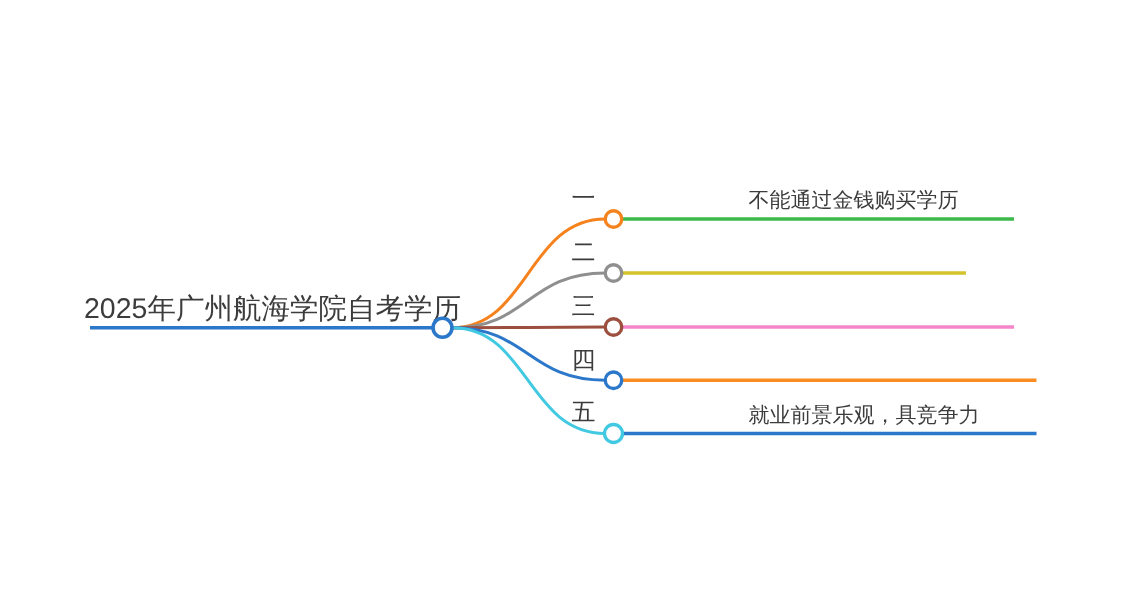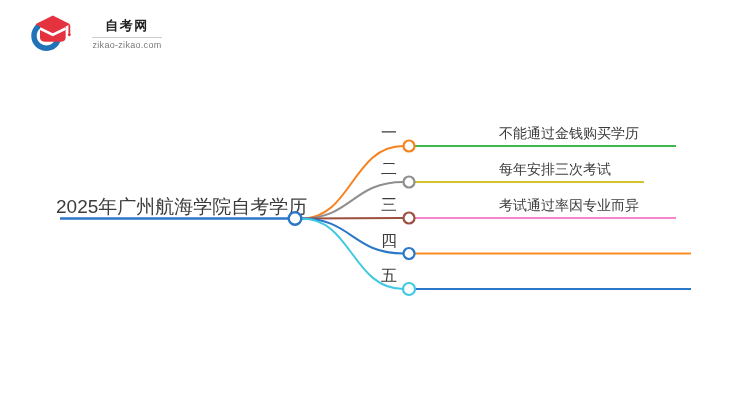--- a/index.html
+++ b/index.html
@@ -30,35 +30,20 @@
     position:absolute;left:499px;height:21px;line-height:21px;
     font-size:14px;color:#3c3c3c;white-space:nowrap;
   }
   .i1{top:123px;} .i2{top:159px;} .i3{top:195px;} .i4{top:231px;} .i5{top:266px;}
 </style>
 </head>
 <body>
 
 <div class="stage">
 
-  <div class="logo">
-    <svg class="logo-mark" viewBox="0 0 48 48">
-      <path d="M28.5,17.5 A13.5,13.5 0 1 0 31.2,32.7" fill="none" stroke-width="6" stroke-linecap="round" stroke="#2173B8"></path>
-      <path d="M12,17 H40 V29 Q40,33.5 35,33.5 H17 Q12,33.5 12,29 Z" fill="#E4333F"></path>
-      <polyline points="12,19 26,26 40,19" fill="none" stroke="#ffffff" stroke-width="3"></polyline>
-      <polygon points="26,5 45,14.5 26,24 7,14.5" fill="#E4333F"></polygon>
-      <path d="M44,16 V24" stroke-width="2" stroke-linecap="round" fill="none" stroke="#E4333F"></path>
-      <circle cx="44" cy="26" r="1.6" fill="#E4333F"></circle>
-    </svg>
-    <div class="logo-text">
-      <div class="logo-title">自考网</div>
-      <div class="logo-divider"></div>
-      <div class="logo-domain">zikao-zikao.com</div>
-    </div>
-  </div>
 
   <div class="central-topic">2025年广州航海学院自考学历</div>
 
   <svg class="map-svg" viewBox="0 0 750 410">
 
     <line x1="60" y1="218.5" x2="289" y2="218.5" stroke-width="2.4" stroke="#2B77C9"></line>
 
     <path d="M301.5,218.5 C352,218.5 352,146 403.5,146" fill="none" stroke-width="2" stroke="#F6821E"></path>
     <path d="M301.5,218.5 C352,218.5 352,182 403.5,182" fill="none" stroke-width="2" stroke="#8F8F8F"></path>
     <path d="M301.5,218.5 C352,218.5 352,218 403.5,218" fill="none" stroke-width="2" stroke="#9C4F3F"></path>
@@ -80,16 +65,15 @@
     <circle cx="409" cy="289" r="6" fill="#ffffff" stroke-width="2.2" stroke="#42C9E2"></circle>
   </svg>
 
   <div class="branch-index i1">一</div>
   <div class="branch-index i2">二</div>
   <div class="branch-index i3">三</div>
   <div class="branch-index i4">四</div>
   <div class="branch-index i5">五</div>
 
   <div class="branch-label i1">不能通过金钱购买学历</div>
-  <div class="branch-label i2">每年安排三次考试</div>
-  <div class="branch-label i3">考试通过率因专业而异</div>
+  <div class="branch-label i5">就业前景乐观，具竞争力</div>
 
 </div>
 
 </body></html>

